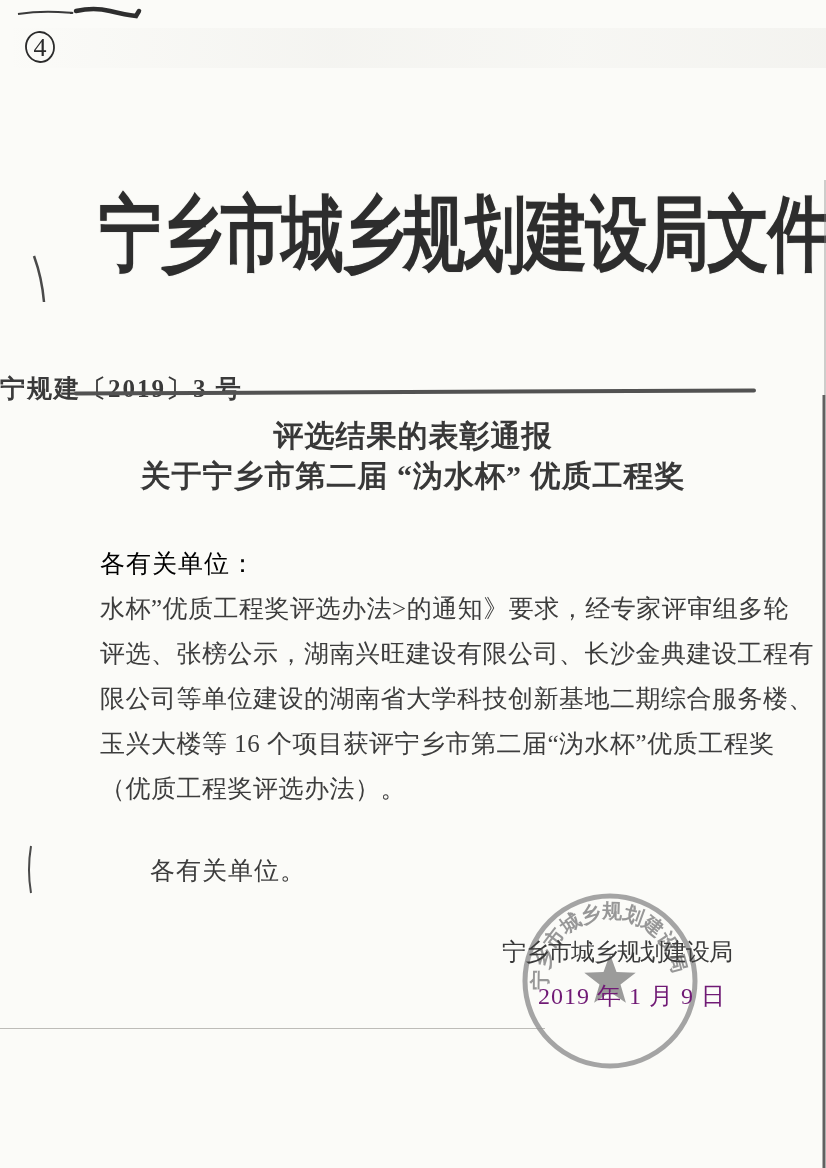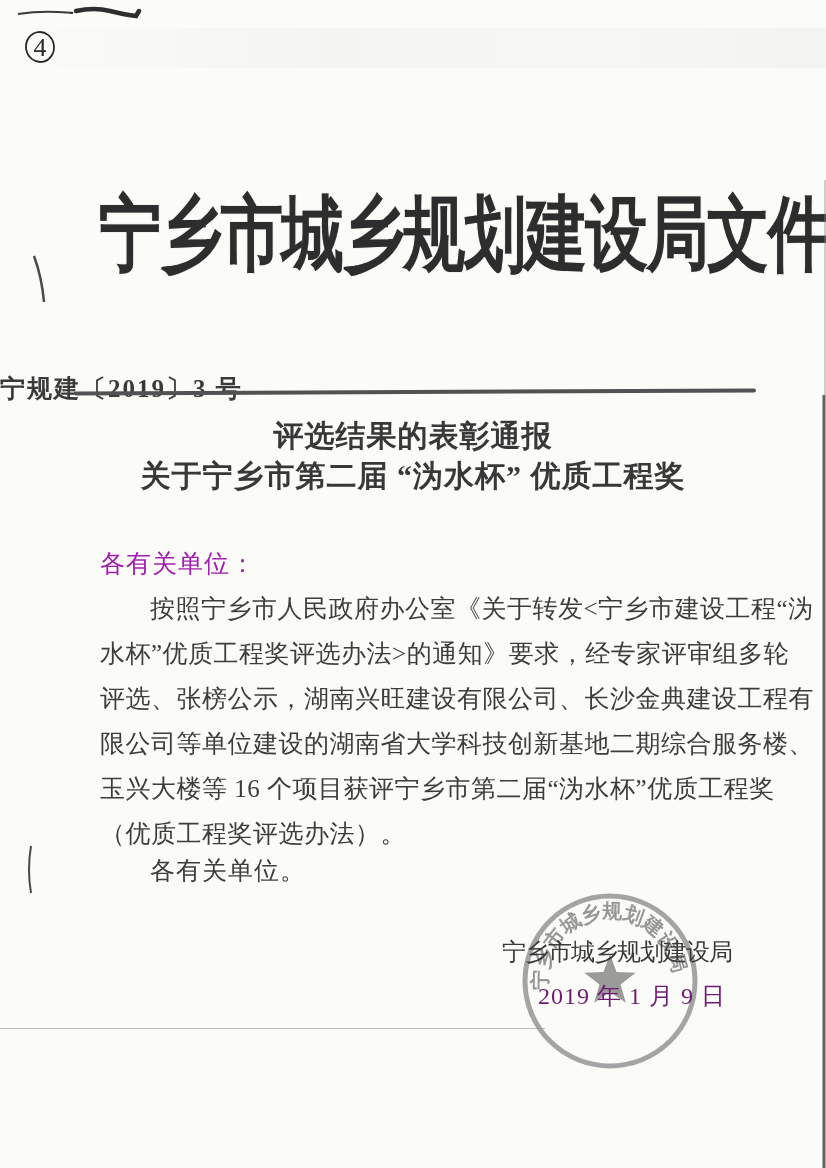--- a/index.html
+++ b/index.html
@@ -43,21 +43,21 @@
   }
   .subject {
     position: absolute; left: 0; top: 416px; width: 826px;
     text-align: center;
     font-size: 30px; font-weight: bold; color: #383838;
     line-height: 40px;
     letter-spacing: 1px;
   }
   .salutation {
     position: absolute; left: 100px; top: 547px;
-    font-size: 25px; color: #a21caf; letter-spacing: 1px;
+    font-size: 25px; color: #000000; letter-spacing: 1px;
   }
   .body-lines {
     position: absolute; left: 100px; top: 586px; width: 660px;
     font-size: 25px; color: #3d3d3d;
   }
   .body-line { height: 45px; line-height: 45px; letter-spacing: 0.5px; white-space: nowrap; }
   .body-line.indent { padding-left: 50px; }
   .closing {
     position: absolute; left: 150px; top: 854px;
     font-size: 25px; color: #3d3d3d; letter-spacing: 1px;
@@ -93,21 +93,20 @@
   <div class="red-head-rule"></div>
 
   <div class="subject">
     <div>评选结果的表彰通报</div>
     <div>关于宁乡市第二届 “沩水杯” 优质工程奖</div>
   </div>
 
   <div class="salutation">各有关单位：</div>
 
   <div class="body-lines">
-    <div class="body-line indent">按照宁乡市人民政府办公室《关于转发&lt;宁乡市建设工程“沩</div>
     <div class="body-line">水杯”优质工程奖评选办法&gt;的通知》要求，经专家评审组多轮</div>
     <div class="body-line">评选、张榜公示，湖南兴旺建设有限公司、长沙金典建设工程有</div>
     <div class="body-line">限公司等单位建设的湖南省大学科技创新基地二期综合服务楼、</div>
     <div class="body-line">玉兴大楼等 16 个项目获评宁乡市第二届“沩水杯”优质工程奖</div>
     <div class="body-line">（优质工程奖评选办法）。</div>
   </div>
 
   <div class="closing">各有关单位。</div>
 
   <svg class="stamp-svg" width="224" height="224" viewBox="0 0 224 224">

